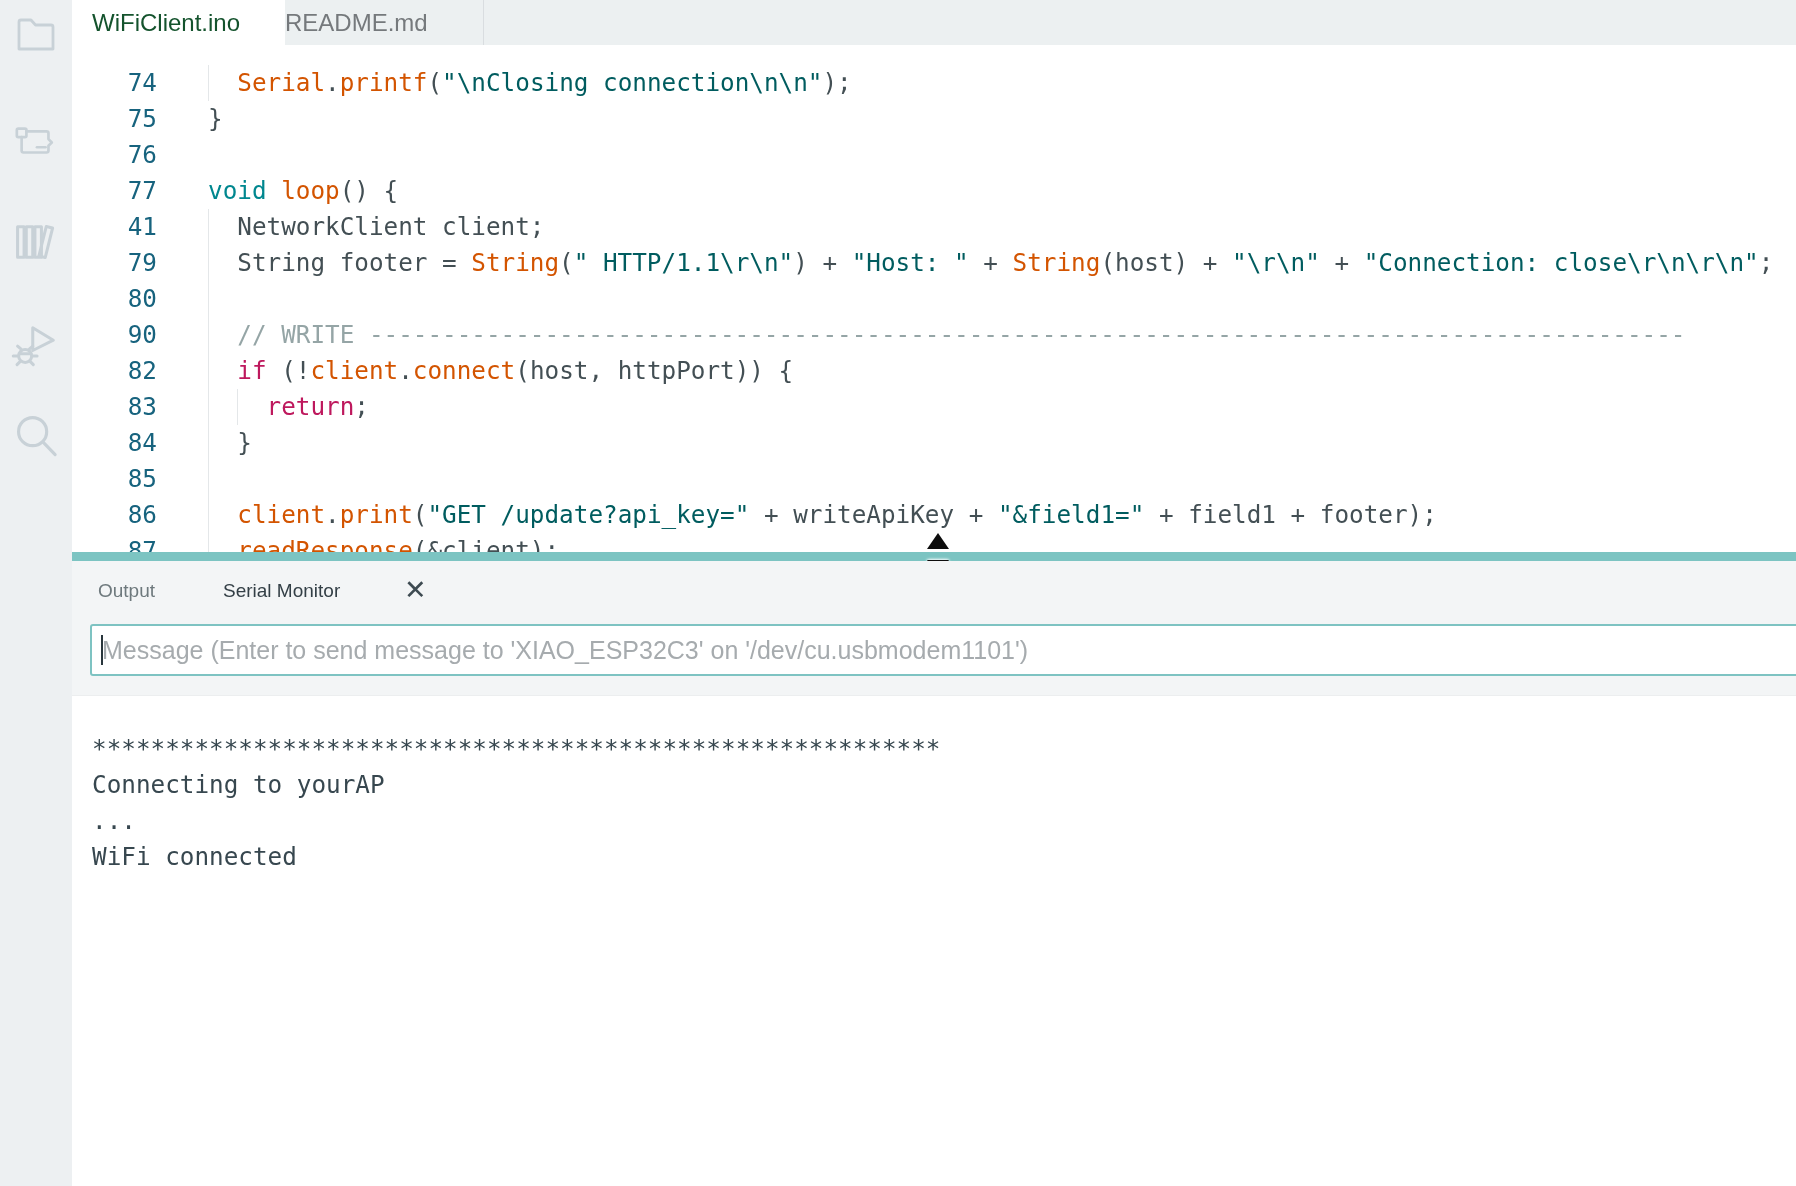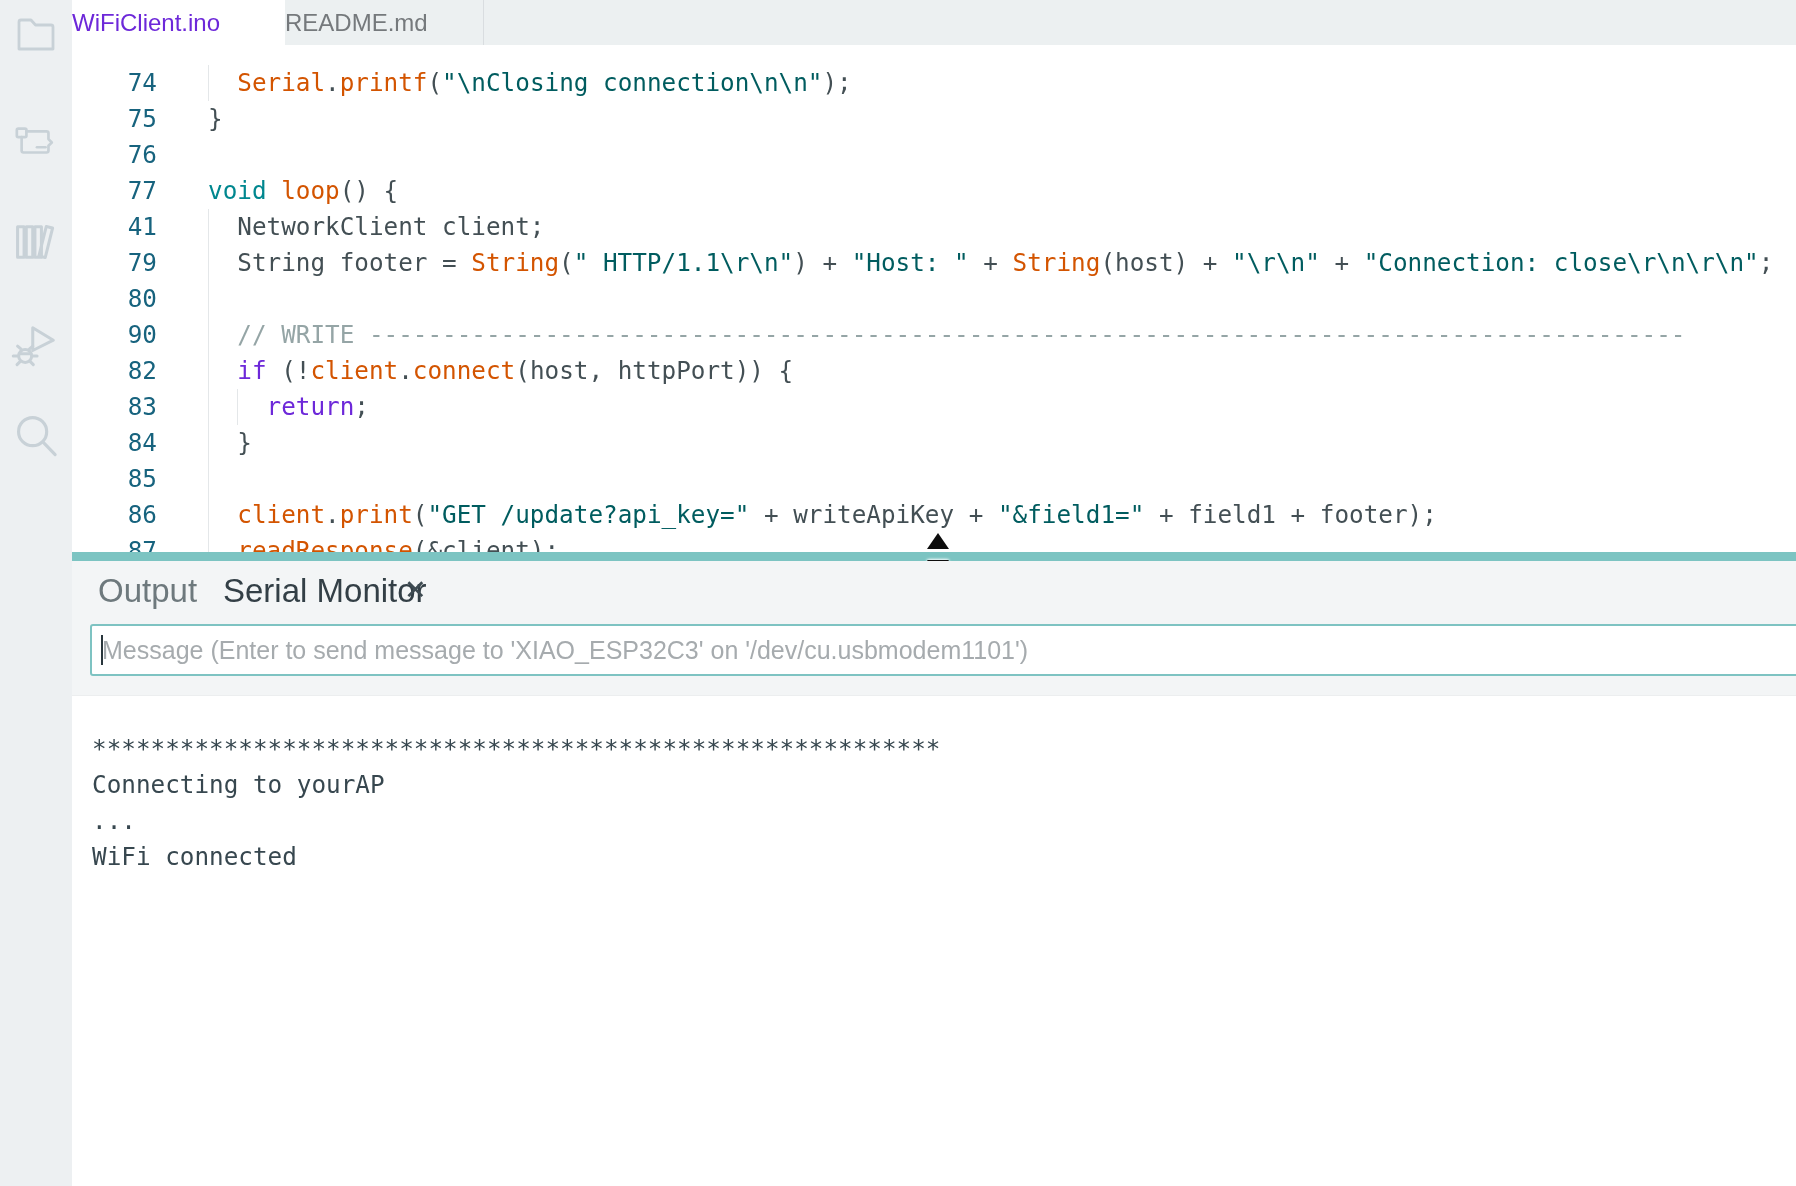--- a/index.html
+++ b/index.html
@@ -8,41 +8,41 @@
     background:#ffffff;font-family:"Liberation Sans",sans-serif;
     -webkit-font-smoothing:antialiased;
   }
   
   .sidebar{position:absolute;left:0;top:0;width:72px;height:1186px;background:#edf0f2;}
   .side-icon{position:absolute;left:50%;transform:translateX(-50%);}
   .side-icon svg{display:block;fill:none;stroke:#c8d1d7;stroke-width:2.8;stroke-linecap:round;stroke-linejoin:round;}
   
   .tabbar{position:absolute;left:72px;top:0;right:0;height:45px;background:#ecf0f1;}
   .etab{position:absolute;top:0;height:45px;line-height:45px;font-size:24px;white-space:nowrap;}
-  .etab.active{left:0;width:214px;background:#ffffff;color:#6d28d9;box-sizing:border-box;}
+  .etab.active{left:0;width:214px;background:#ffffff;color:#14532d;padding-left:20px;box-sizing:border-box;}
   .etab.inactive{left:213px;width:198px;background:#ecf0f1;color:#75797c;box-sizing:border-box;}
   .tab-sep{position:absolute;left:411px;top:0;width:1px;height:45px;background:#d9dde0;}
   
   .editor{position:absolute;left:72px;top:45px;width:1724px;height:507px;background:#ffffff;overflow:hidden;padding-top:20px;box-sizing:border-box;}
   .cl{position:relative;height:36px;font-family:"DejaVu Sans Mono",monospace;font-size:24.3px;line-height:36px;}
   .ln{position:absolute;left:0;top:0;width:85px;text-align:right;color:#17637e;}
   .code{position:absolute;left:136px;top:0;height:36px;white-space:pre;}
   .guide{position:absolute;top:0;height:36px;width:0;border-left:1px solid #e4e7e9;}
   .tk-d{color:#434f54}.tk-fn{color:#d35400}.tk-kw{color:#00878f}
-  .tk-str{color:#005c5f}.tk-ctl{color:#6d28d9}.tk-cm{color:#95a5a6}
+  .tk-str{color:#005c5f}.tk-ctl{color:#be185d}.tk-cm{color:#95a5a6}
   
   .splitter{position:absolute;left:72px;top:552px;right:0;height:9px;background:#7cc4c2;}
   .resize-handle{position:absolute;left:922px;top:533px;width:32px;height:48px;}
   .tri{width:0;height:0;margin:0 auto;filter:drop-shadow(0 0 1.5px #fff) drop-shadow(0 0 1px #fff);}
   .tri-up{border-left:11px solid transparent;border-right:11px solid transparent;border-bottom:16px solid #0d0d0d;}
   .tri-down{border-left:11px solid transparent;border-right:11px solid transparent;border-top:16px solid #0d0d0d;margin-top:11px;}
   
   .panel{position:absolute;left:72px;top:561px;right:0;bottom:0;background:#ffffff;}
   .panel-head{position:absolute;left:0;top:0;right:0;height:134px;background:#f3f5f6;border-bottom:1px solid #eceeef;}
-  .ptab{position:absolute;top:14px;height:32px;line-height:32px;font-size:33px;white-space:nowrap;}
+  .ptab{position:absolute;top:14px;height:32px;line-height:32px;font-size:19px;white-space:nowrap;}
   .ptab-output{left:26px;color:#6e797d;}
   .ptab-serial{left:151px;color:#333f46;}
   .pclose{position:absolute;left:332px;top:13px;font-size:27px;color:#3e4b52;line-height:32px;}
   .msg-input{position:absolute;left:18px;top:63px;right:-4px;height:52px;box-sizing:border-box;
     border:2px solid #7ec3c2;border-radius:3px;background:#ffffff;outline:none;
     font-family:"Liberation Sans",sans-serif;font-size:25px;color:#444c50;padding:0 0 0 10px;}
   .msg-input::placeholder{color:#a6abae;opacity:1;}
   .caret{position:absolute;left:29px;top:74px;width:2px;height:30px;background:#29363c;}
   .panel-body{position:absolute;left:0;top:135px;right:0;bottom:0;background:#ffffff;
     padding:35px 0 0 20px;box-sizing:border-box;}

